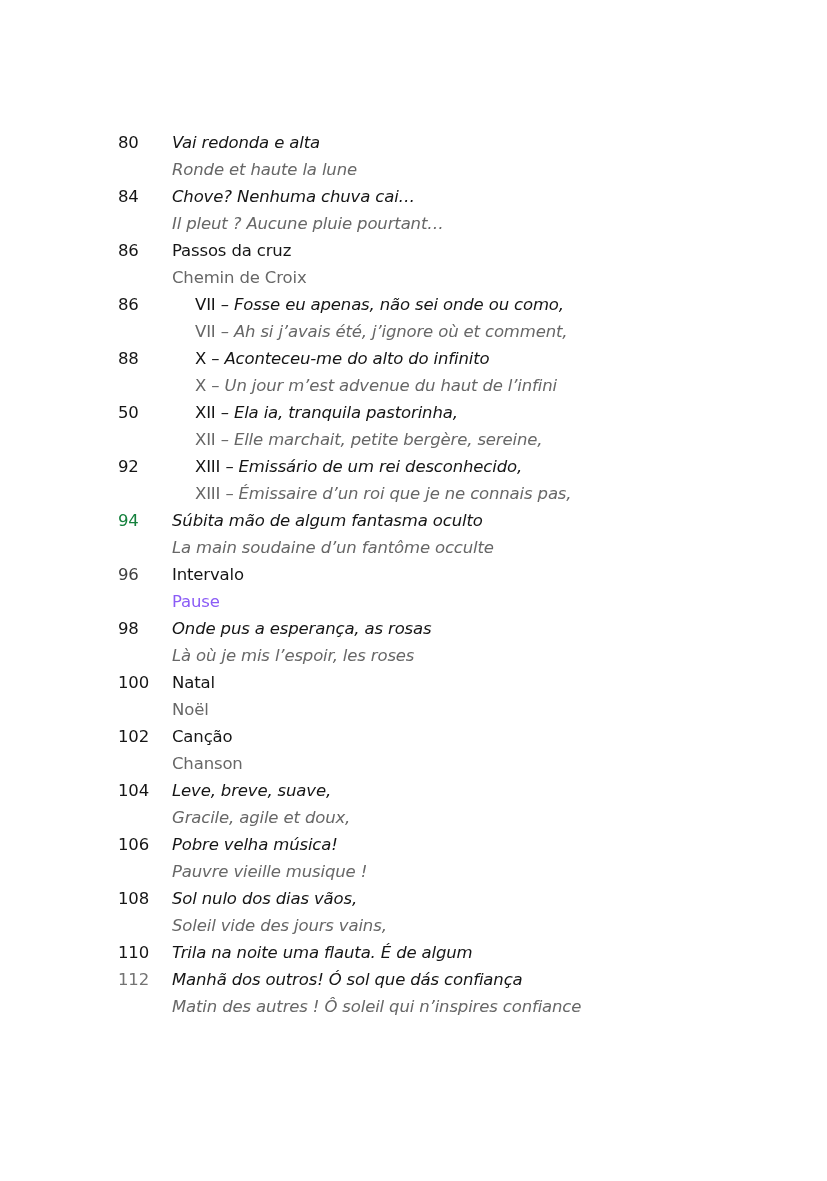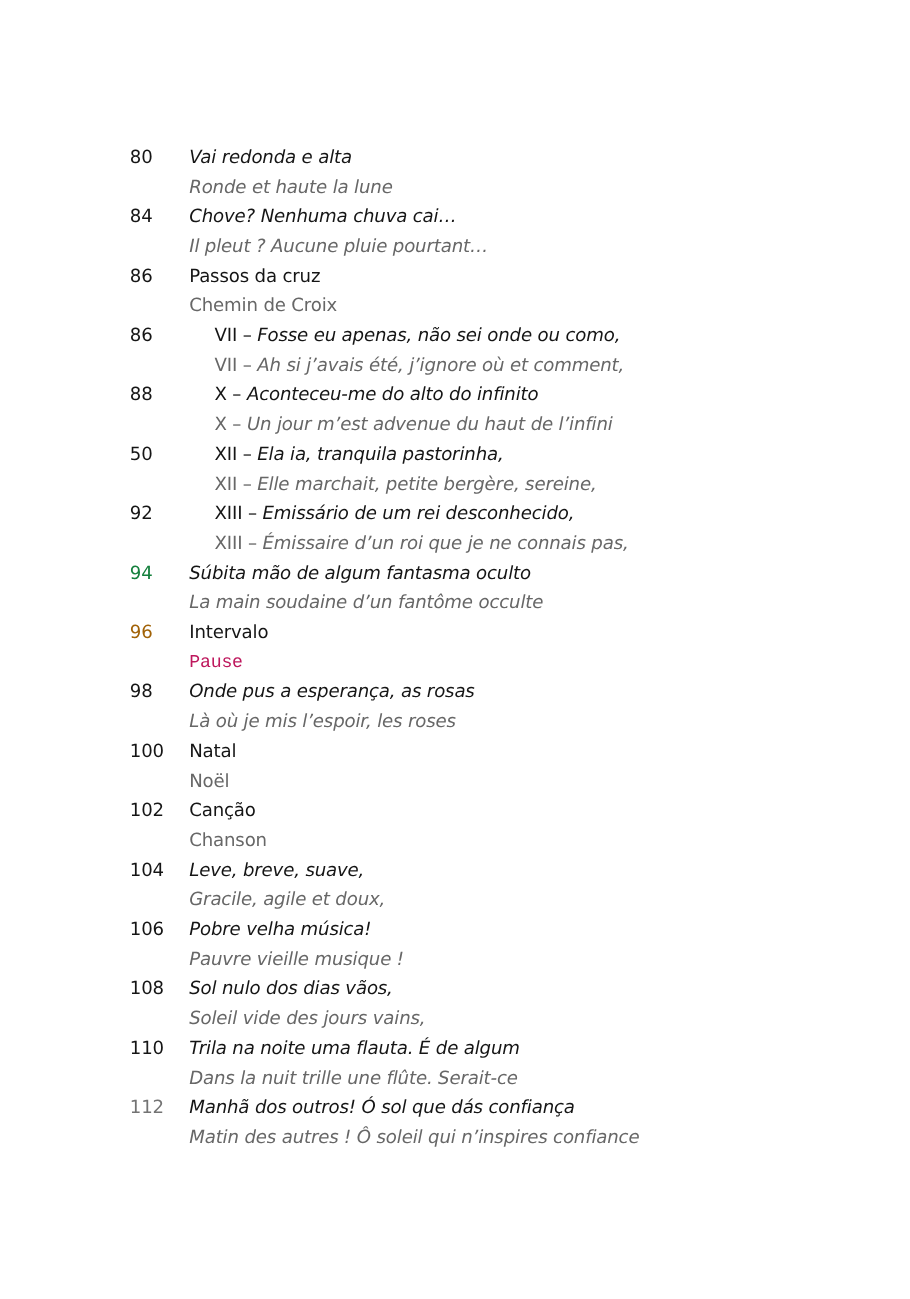--- a/index.html
+++ b/index.html
@@ -131,25 +131,25 @@
       <span class="page-num" style="color: #15803d;">94</span>
       <span class="text orig" style="color: rgb(21, 21, 21);"><span class="up"></span><span class="main it">Súbita mão de algum fantasma oculto</span></span>
     </div>
     <div class="line">
       <span class="text trans" style="color: rgb(103, 103, 103);"><span class="up"></span><span class="main it">La main soudaine d’un fantôme occulte</span></span>
     </div>
   </div>
 
   <div class="entry">
     <div class="line">
-      <span class="page-num" style="color: #a16207;">96</span>
+      <span class="page-num" style="color: #404040;">96</span>
       <span class="text orig" style="color: rgb(21, 21, 21);"><span class="up"></span><span class="main">Intervalo</span></span>
     </div>
     <div class="line">
-      <span class="text trans" style="color: #be185d; font-family: Liberation Mono, monospace;"><span class="up"></span><span class="main">Pause</span></span>
+      <span class="text trans" style="color: #8b5cf6;"><span class="up"></span><span class="main">Pause</span></span>
     </div>
   </div>
 
   <div class="entry">
     <div class="line">
       <span class="page-num" style="color: rgb(21, 21, 21);">98</span>
       <span class="text orig" style="color: rgb(21, 21, 21);"><span class="up"></span><span class="main it">Onde pus a esperança, as rosas</span></span>
     </div>
     <div class="line">
       <span class="text trans" style="color: rgb(103, 103, 103);"><span class="up"></span><span class="main it">Là où je mis l’espoir, les roses</span></span>
@@ -204,23 +204,20 @@
     <div class="line">
       <span class="text trans" style="color: rgb(103, 103, 103);"><span class="up"></span><span class="main it">Soleil vide des jours vains,</span></span>
     </div>
   </div>
 
   <div class="entry">
     <div class="line">
       <span class="page-num" style="color: rgb(21, 21, 21);">110</span>
       <span class="text orig" style="color: rgb(21, 21, 21);"><span class="up"></span><span class="main it">Trila na noite uma flauta. É de algum</span></span>
     </div>
-    <div class="line">
-      <span class="text trans" style="color: rgb(103, 103, 103);"><span class="up"></span><span class="main it">Dans la nuit trille une flûte. Serait-ce</span></span>
-    </div>
   </div>
 
   <div class="entry">
     <div class="line">
       <span class="page-num" style="color: #737373; text-align: center;">112</span>
       <span class="text orig" style="color: rgb(21, 21, 21);"><span class="up"></span><span class="main it">Manhã dos outros! Ó sol que dás confiança</span></span>
     </div>
     <div class="line">
       <span class="text trans" style="color: rgb(103, 103, 103);"><span class="up"></span><span class="main it">Matin des autres ! Ô soleil qui n’inspires confiance</span></span>
     </div>

